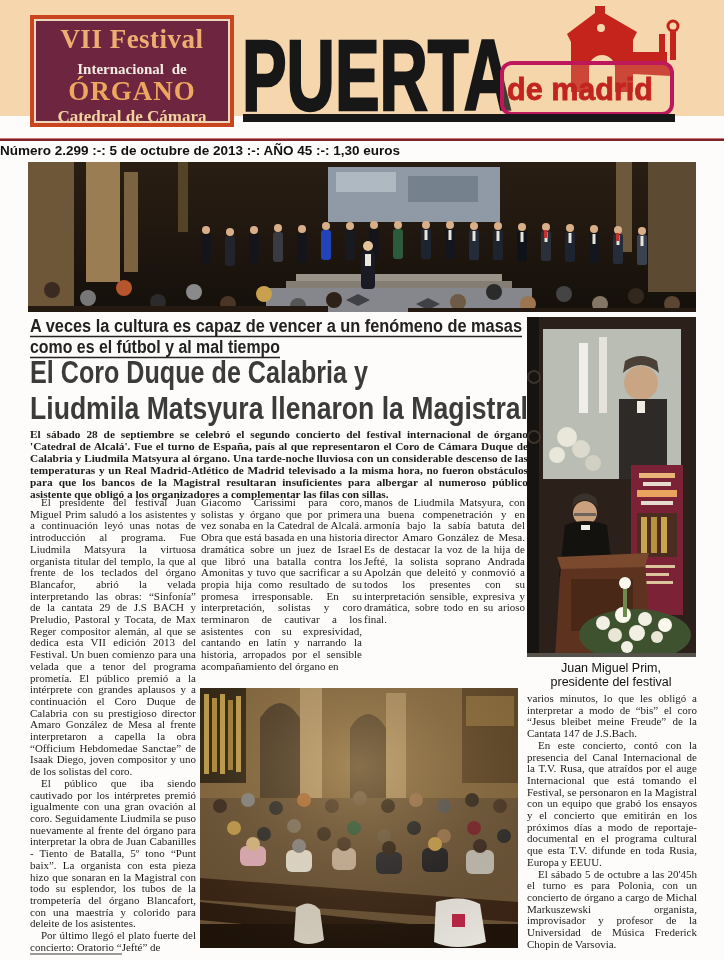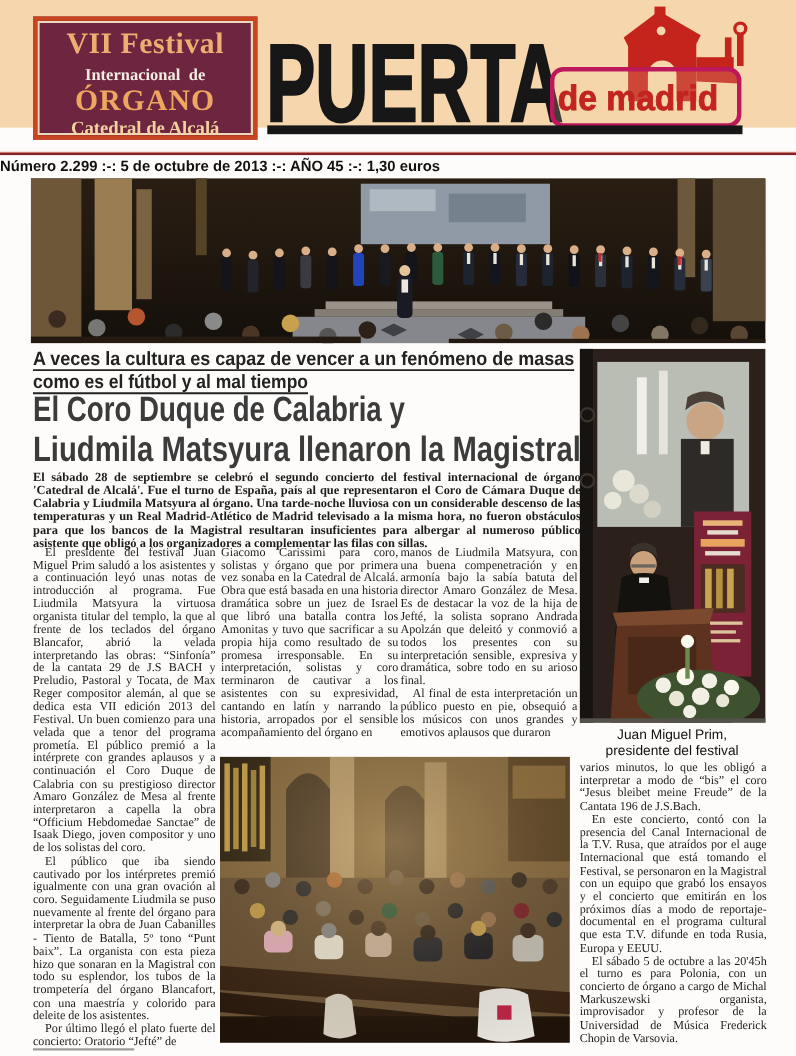--- a/index.html
+++ b/index.html
@@ -52,21 +52,21 @@
 </head>
 <body>
 
 <div class="page">
 
   <header class="masthead">
     <div class="festival-box">
       <div class="fb-l1">VII Festival</div>
       <div class="fb-l2">Internacional de</div>
       <div class="fb-l3">ÓRGANO</div>
-      <div class="fb-l4">Catedral de Alcalá</div>
+      <div class="fb-l4">Catedral de Cámara</div>
     </div>
 
     <svg class="title-svg" width="276" height="100">
       <text x="2" y="93" font-size="100" textLength="270" lengthAdjust="spacingAndGlyphs">PUERTA</text>
     </svg>
 
     <svg class="gate-svg" width="150" height="100" viewBox="0 0 150 100">
       <g fill="#c4241c">
         <polygon points="30,30 62,6 100,28 96,36 34,38"></polygon>
         <rect x="58" y="2" width="10" height="12"></rect>
@@ -194,21 +194,20 @@
   <div class="textcol col1">
       <p>El presidente del festival Juan Miguel Prim saludó a los asistentes y a continuación leyó unas notas de introducción al programa. Fue Liudmila Matsyura la virtuosa organista titular del templo, la que al frente de los teclados del órgano Blancafor, abrió la velada interpretando las obras: “Sinfonía” de la cantata 29 de J.S BACH y Preludio, Pastoral y Tocata, de Max Reger compositor alemán, al que se dedica esta VII edición 2013 del Festival. Un buen comienzo para una velada que a tenor del programa prometía. El público premió a la intérprete con grandes aplausos y a continuación el Coro Duque de Calabria con su prestigioso director Amaro González de Mesa al frente interpretaron a capella la obra “Officium Hebdomedae Sanctae” de Isaak Diego, joven compositor y uno de los solistas del coro.</p>
       <p>El público que iba siendo cautivado por los intérpretes premió igualmente con una gran ovación al coro. Seguidamente Liudmila se puso nuevamente al frente del órgano para interpretar la obra de Juan Cabanilles - Tiento de Batalla, 5º tono “Punt baix”. La organista con esta pieza hizo que sonaran en la Magistral con todo su esplendor, los tubos de la trompetería del órgano Blancafort, con una maestría y colorido para deleite de los asistentes.</p>
       <p>Por último llegó el plato fuerte del concierto: Oratorio “Jefté” de</p>
     </div>
   <div class="textcol col2">
       <p class="noindent">Giacomo Carissimi para coro, solistas y órgano que por primera vez sonaba en la Catedral de Alcalá. Obra que está basada en una historia dramática sobre un juez de Israel que libró una batalla contra los Amonitas y tuvo que sacrificar a su propia hija como resultado de su promesa irresponsable. En su interpretación, solistas y coro terminaron de cautivar a los asistentes con su expresividad, cantando en latín y narrando la historia, arropados por el sensible acompañamiento del órgano en</p>
     </div>
   <div class="textcol col3">
       <p class="noindent">manos de Liudmila Matsyura, con una buena compenetración y en armonía bajo la sabía batuta del director Amaro González de Mesa. Es de destacar la voz de la hija de Jefté, la solista soprano Andrada Apolzán que deleitó y conmovió a todos los presentes con su interpretación sensible, expresiva y dramática, sobre todo en su arioso final.</p>
-      <p>Al final de esta interpretación un público puesto en pie, obsequió a los músicos con unos grandes y emotivos aplausos que duraron</p>
     </div>
 
   <svg class="photo audience-photo" width="318" height="260" viewBox="0 0 318 260">
     <defs>
       <g id="ah">
           <circle cx="0" cy="0" r="7" fill="currentColor"></circle>
         </g>
       <radialGradient id="warm" cx=".5" cy=".3" r=".9">
         <stop offset="0" stop-color="#e8c88a" stop-opacity=".35"></stop>
           <stop offset="1" stop-color="#000" stop-opacity="0"></stop>
@@ -337,19 +336,19 @@
     </g>
     <rect x="0" y="336" width="169" height="4" fill="#55524c"></rect>
   </svg>
 
   <div class="caption">
     <div>Juan Miguel Prim,</div>
     <div>presidente del festival</div>
   </div>
 
   <div class="textcol sidecol">
-      <p class="noindent">varios minutos, lo que les obligó a interpretar a modo de “bis” el coro “Jesus bleibet meine Freude” de la Cantata 196 de J.S.Bach.</p>
+      <p class="noindent">varios minutos, lo que les obligó a interpretar a modo de “bis” el coro “Jesus bleibet meine Freude” de la Cantata 147 de J.S.Bach.</p>
       <p>En este concierto, contó con la presencia del Canal Internacional de la T.V. Rusa, que atraídos por el auge Internacional que está tomando el Festival, se personaron en la Magistral con un equipo que grabó los ensayos y el concierto que emitirán en los próximos días a modo de reportaje-documental en el programa cultural que esta T.V. difunde en toda Rusia, Europa y EEUU.</p>
       <p>El sábado 5 de octubre a las 20'45h el turno es para Polonia, con un concierto de órgano a cargo de Michal Markuszewski organista, improvisador y profesor de la Universidad de Música Frederick Chopin de Varsovia.</p>
     </div>
 
   <div class="bottom-rule"></div>
 </div>
 
 </body></html>

